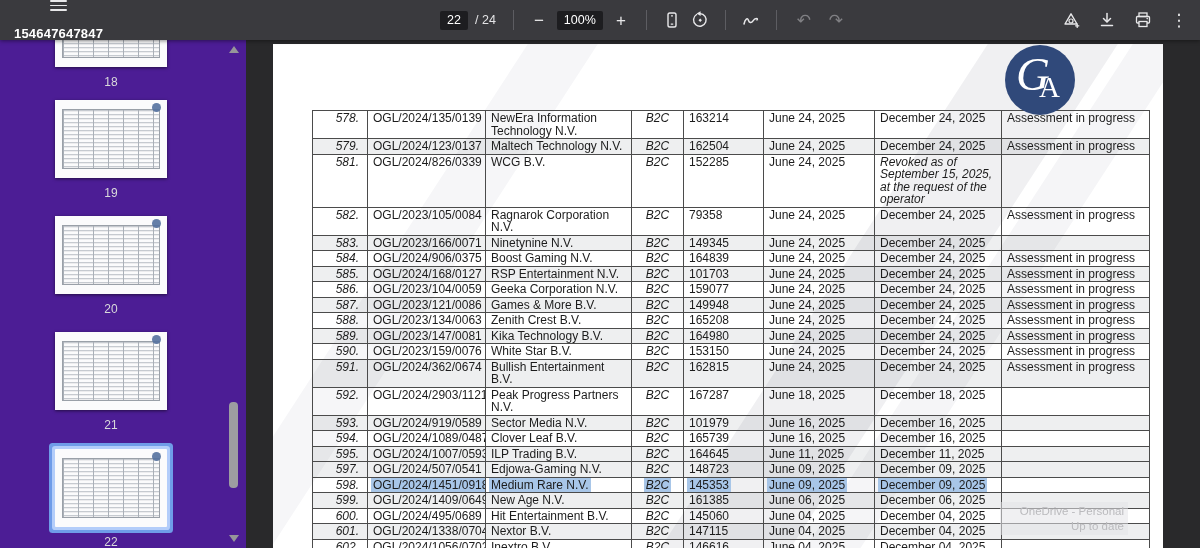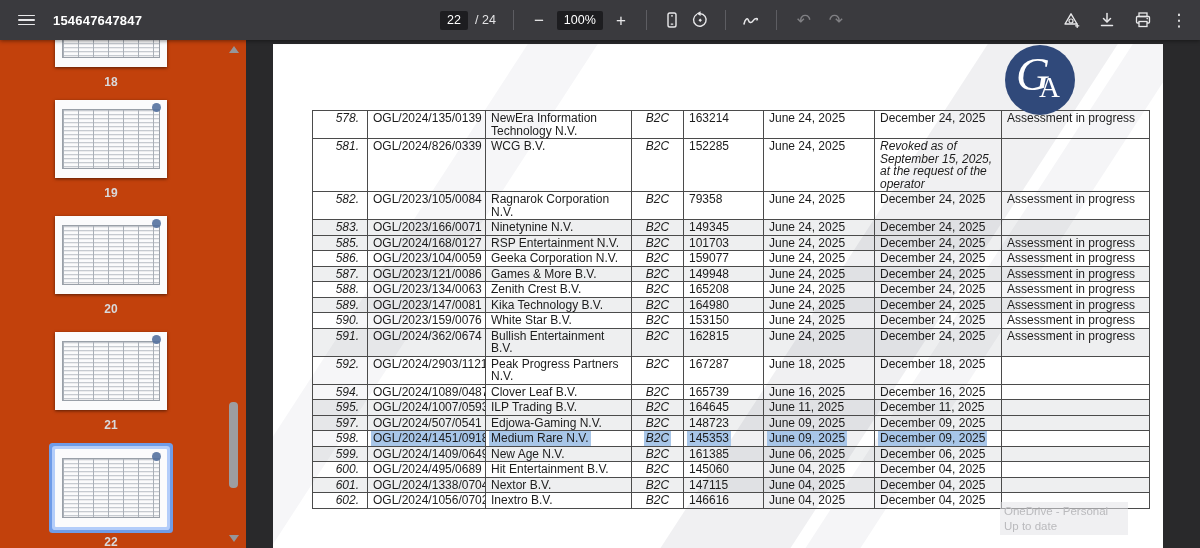--- a/index.html
+++ b/index.html
@@ -2,41 +2,41 @@
 <html><head>
 <meta charset="utf-8">
 <style>
   html,body { margin:0; padding:0; background:#111; }
   .app { position:relative; width:1200px; height:548px; overflow:hidden;
          background:#28282a; font-family:"Liberation Sans", sans-serif; }
 
   
   .toolbar { position:absolute; top:0; left:0; right:0; height:40px; background:#3a3a3e;
              color:#e8e8ea; z-index:20; box-shadow:0 1px 4px rgba(0,0,0,.45); }
-  .tb-left { position:absolute; left:0; top:0; height:40px; display:flex; align-items:center; gap:15px; padding-left:14px; }
+  .tb-left { position:absolute; left:0; top:0; height:40px; display:flex; align-items:center; gap:15px; padding-left:14px;flex-direction:column; }
   .menu-btn { width:24px; height:24px; background:none; border:none; padding:0; cursor:pointer; display:flex; align-items:center; justify-content:center; }
   .bars { width:17px; height:11px; display:flex; flex-direction:column; justify-content:space-between; }
   .bars span { display:block; height:1.8px; background:#e8e8ea; border-radius:1px; }
   .doc-title { font-size:13px; font-weight:bold; letter-spacing:.2px; color:#fff; }
   .tb-center { position:absolute; left:440px; top:0; height:40px; display:flex; align-items:center; }
   .pagebox { background:#1d1d20; color:#fff; font-size:12.5px; padding:2.5px 6px; border-radius:2px; min-width:16px; text-align:center; }
   .page-total { font-size:12.5px; margin:0 6px 0 7px; color:#e3e3e5; }
   .tb-sep { width:1px; height:20px; background:#5d5d62; margin:0 11px; }
   .tb-btn { width:28px; height:28px; display:flex; align-items:center; justify-content:center;
             background:none; border:none; color:#e8e8ea; font-size:16px; border-radius:50%; cursor:pointer; padding:0; }
   .tb-btn.small-gap { margin:0 2px; }
   .glyph-btn { font-size:17px; line-height:1; }
   .disabled { color:#808084; }
   .zoombox { background:#1d1d20; color:#fff; font-size:12.5px; padding:2.5px 7px; border-radius:2px; margin:12px 4px; }
   .tb-right { position:absolute; right:6px; top:0; height:40px; display:flex; align-items:center; gap:6px; }
   .tb-right .tb-btn { width:30px; }
   svg.icon { display:block; }
 
   
-  .sidebar { position:absolute; top:40px; left:0; width:246px; bottom:0; background:#c2410c; overflow:hidden; z-index:5;font-weight:bold; }
+  .sidebar { position:absolute; top:40px; left:0; width:246px; bottom:0; background:#4c1d95; overflow:hidden; z-index:5; }
   .thumb { position:absolute; left:55px; width:112px; height:78px; background:#fbfbfc;
            box-shadow:0 1px 3px rgba(0,0,0,.55); cursor:pointer; }
   .thumb.selected { box-shadow:0 0 0 3px #b3cdfa, 0 0 0 6px #6f9ce8; border-radius:1px; }
   .mini-table { position:absolute; left:7px; right:7px; top:9px; bottom:9px;
                 border:1px solid #9aa0a8;
                 background-image:
                   repeating-linear-gradient(to right, #aab0b8 0 1px, transparent 1px 15px),
                   repeating-linear-gradient(to bottom, #c6cad0 0 1px, #ececee 1px 2px, transparent 2px 4px); }
   .mini-dot { position:absolute; top:3px; right:6px; width:9px; height:9px; border-radius:50%; background:#54719f; opacity:.9; }
   .thumb-label { position:absolute; left:55px; width:112px; text-align:center; color:#d9d9db; font-size:12px; }
@@ -66,21 +66,21 @@
   table.lic td { border:1px solid #4b4b4b; padding:1px 5px; vertical-align:top; overflow:hidden; }
   table.lic tr { height:14px; }
   tr.shaded td { background:rgba(90,95,105,0.10); }
   .c-num { font-style:italic; text-align:right; padding-right:8px !important; }
   .c-type { text-align:center;font-style:italic; }
   .revoked { font-style:italic; }
   .sel { background:#a8c6e8; box-shadow:0 0 0 2px #a8c6e8; }
 
   .onedrive { position:absolute; left:727px; top:458px; width:120px; z-index:4;
               background:rgba(228,228,232,.55); padding:2px 4px; color:#bababd;
-              font-size:11.5px; line-height:14.5px; }
+              font-size:11.5px; line-height:14.5px;text-align:right; }
 </style>
 </head>
 <body>
 
 <div class="app">
 
   <header class="toolbar">
     <div class="tb-left">
       <button class="menu-btn">
         <span class="bars">
@@ -214,20 +214,30 @@
               <tr>
                 <td class="c-num">578.</td>
                 <td class="c-lic">OGL/2024/135/0139</td>
                 <td class="c-co">NewEra Information Technology N.V.</td>
                 <td class="c-type">B2C</td>
                 <td class="c-ref">163214</td>
                 <td class="c-date">June 24, 2025</td>
                 <td class="c-date">December 24, 2025</td>
                 <td class="c-status">Assessment in progress</td>
               </tr>
+              <tr class="shaded">
+                <td class="c-num">579.</td>
+                <td class="c-lic">OGL/2024/123/0137</td>
+                <td class="c-co">Maltech Technology N.V.</td>
+                <td class="c-type">B2C</td>
+                <td class="c-ref">162504</td>
+                <td class="c-date">June 24, 2025</td>
+                <td class="c-date">December 24, 2025</td>
+                <td class="c-status">Assessment in progress</td>
+              </tr>
               <tr>
                 <td class="c-num">581.</td>
                 <td class="c-lic">OGL/2024/826/0339</td>
                 <td class="c-co">WCG B.V.</td>
                 <td class="c-type">B2C</td>
                 <td class="c-ref">152285</td>
                 <td class="c-date">June 24, 2025</td>
                 <td class="c-date revoked">Revoked as of September 15, 2025, at the request of the operator</td>
                 <td class="c-status"></td>
               </tr>
@@ -244,20 +254,30 @@
               <tr class="shaded">
                 <td class="c-num">583.</td>
                 <td class="c-lic">OGL/2023/166/0071</td>
                 <td class="c-co">Ninetynine N.V.</td>
                 <td class="c-type">B2C</td>
                 <td class="c-ref">149345</td>
                 <td class="c-date">June 24, 2025</td>
                 <td class="c-date">December 24, 2025</td>
                 <td class="c-status"></td>
               </tr>
+              <tr>
+                <td class="c-num">584.</td>
+                <td class="c-lic">OGL/2024/906/0375</td>
+                <td class="c-co">Boost Gaming N.V.</td>
+                <td class="c-type">B2C</td>
+                <td class="c-ref">164839</td>
+                <td class="c-date">June 24, 2025</td>
+                <td class="c-date">December 24, 2025</td>
+                <td class="c-status">Assessment in progress</td>
+              </tr>
               <tr class="shaded">
                 <td class="c-num">585.</td>
                 <td class="c-lic">OGL/2024/168/0127</td>
                 <td class="c-co">RSP Entertainment N.V.</td>
                 <td class="c-type">B2C</td>
                 <td class="c-ref">101703</td>
                 <td class="c-date">June 24, 2025</td>
                 <td class="c-date">December 24, 2025</td>
                 <td class="c-status">Assessment in progress</td>
               </tr>
@@ -322,20 +342,30 @@
                 <td class="c-status">Assessment in progress</td>
               </tr>
               <tr>
                 <td class="c-num">592.</td>
                 <td class="c-lic">OGL/2024/2903/1121</td>
                 <td class="c-co">Peak Progress Partners N.V.</td>
                 <td class="c-type">B2C</td>
                 <td class="c-ref">167287</td>
                 <td class="c-date">June 18, 2025</td>
                 <td class="c-date">December 18, 2025</td>
+                <td class="c-status"></td>
+              </tr>
+              <tr class="shaded">
+                <td class="c-num">593.</td>
+                <td class="c-lic">OGL/2024/919/0589</td>
+                <td class="c-co">Sector Media N.V.</td>
+                <td class="c-type">B2C</td>
+                <td class="c-ref">101979</td>
+                <td class="c-date">June 16, 2025</td>
+                <td class="c-date">December 16, 2025</td>
                 <td class="c-status"></td>
               </tr>
               <tr>
                 <td class="c-num">594.</td>
                 <td class="c-lic">OGL/2024/1089/0487</td>
                 <td class="c-co">Clover Leaf B.V.</td>
                 <td class="c-type">B2C</td>
                 <td class="c-ref">165739</td>
                 <td class="c-date">June 16, 2025</td>
                 <td class="c-date">December 16, 2025</td>

